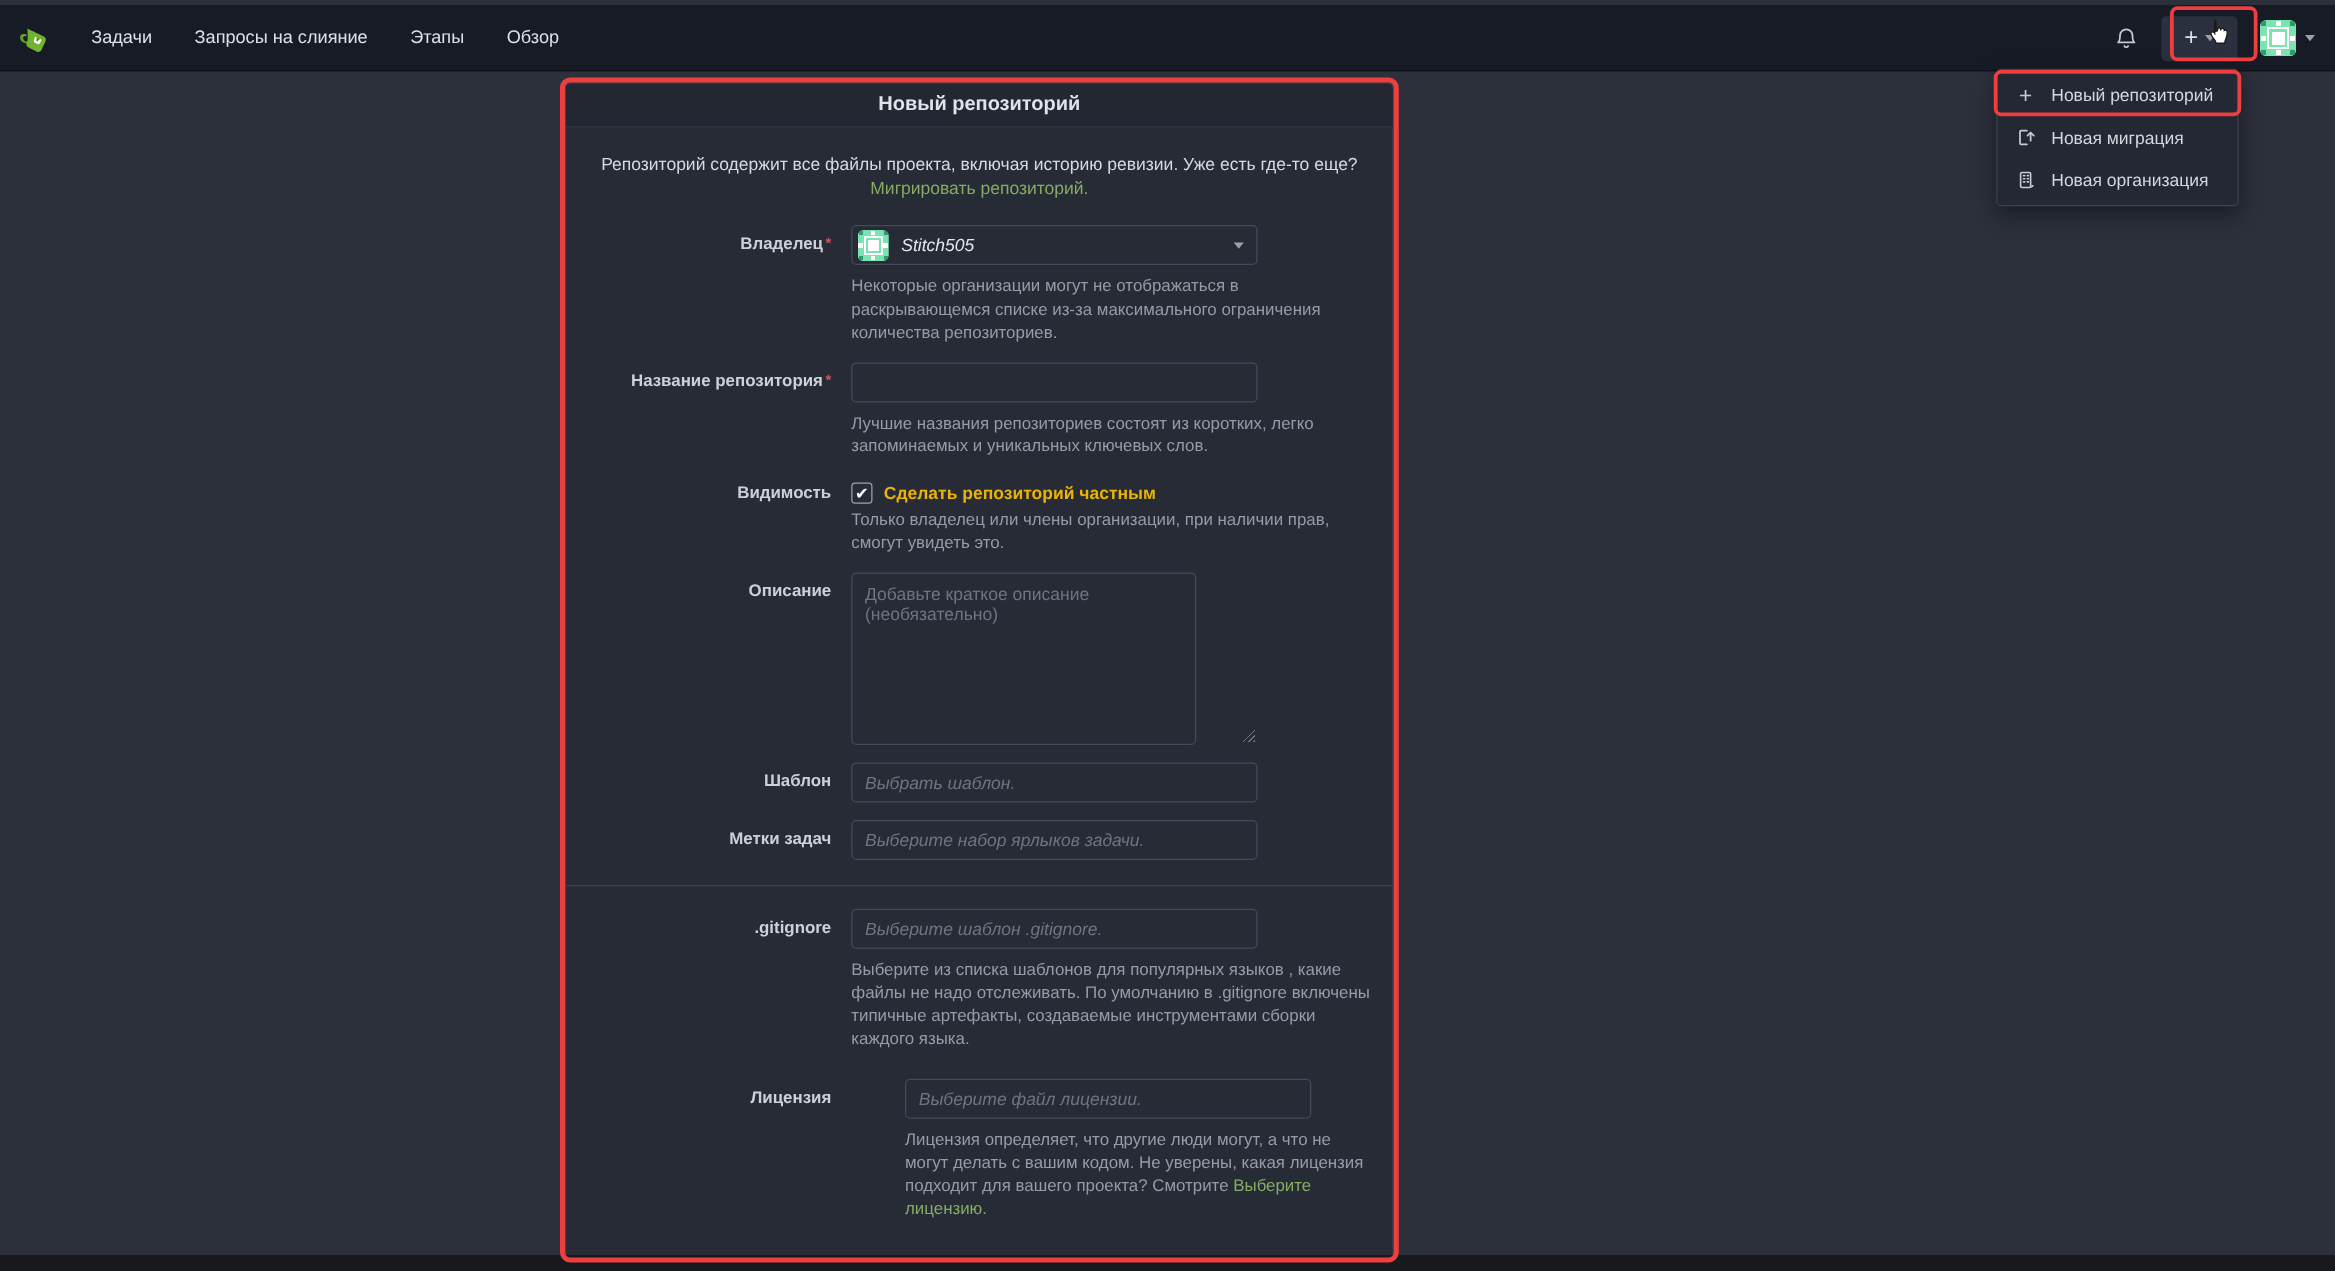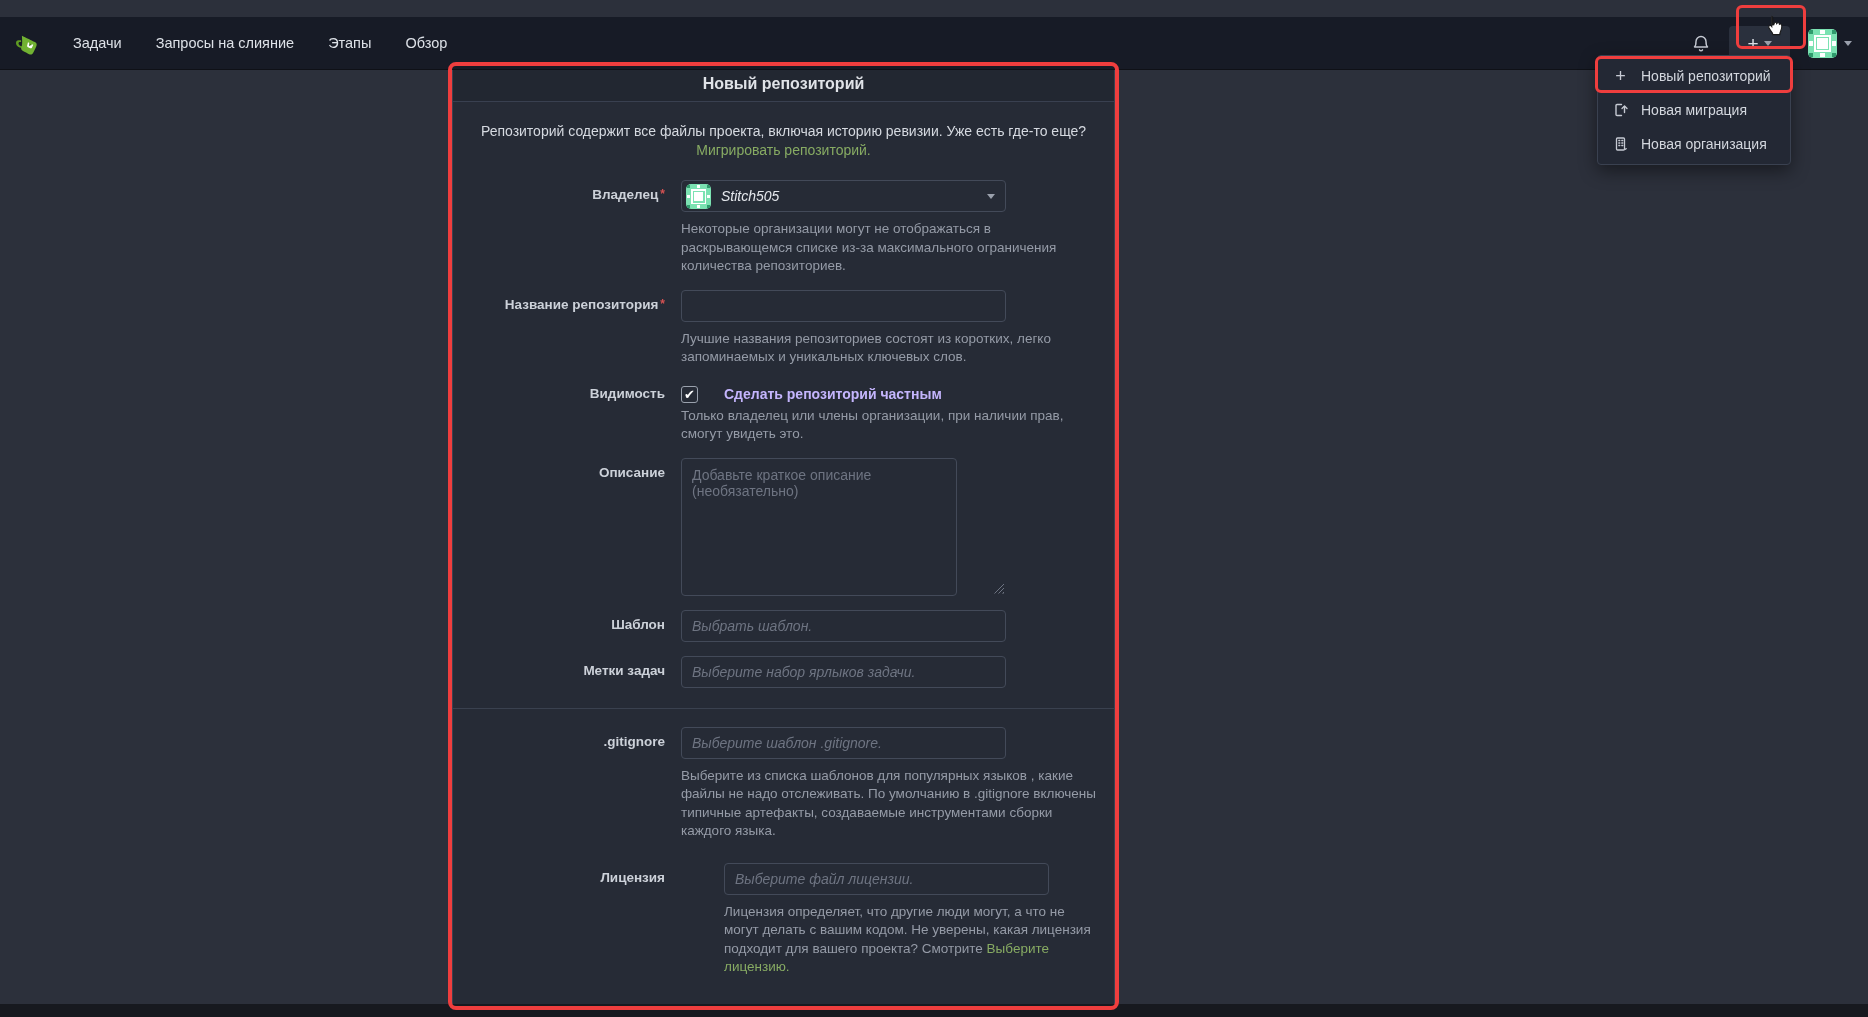--- a/index.html
+++ b/index.html
@@ -1,20 +1,20 @@
 <!DOCTYPE html>
 <html><head>
 <meta charset="utf-8">
 <style>
   * { margin:0; padding:0; box-sizing:border-box; }
   html,body { width:1868px; height:1017px; overflow:hidden; }
   body { background:#2c303b; font-family:"Liberation Sans", sans-serif; color:#d6dae1; position:relative; }
 
   
-  .navbar { position:absolute; left:0; top:17px; width:1868px; height:53px; background:#171b26;
+  .navbar { position:absolute; left:0; top:4px; width:1868px; height:53px; background:#171b26;
             border-bottom:1px solid #0f1117; display:flex; align-items:center; padding:0 16px; z-index:5; }
   .logo { width:27px; height:27px; margin-right:30px; flex:0 0 auto; }
   .nav-links { display:flex; align-items:center; gap:34px; }
   .nav-link { font-size:14.5px; color:#dde1e7; cursor:pointer; white-space:nowrap; }
   .nav-right { position:absolute; right:16px; top:0; height:53px; display:flex; align-items:center; gap:18px; }
   .bell { width:20px; height:20px; }
   .plus-btn { width:61px; height:36px; background:#2a303d; border-radius:4px; display:flex; align-items:center;
               justify-content:center; gap:5px; color:#dde1e7; }
   .plus-btn .plus-glyph { font-size:19px; line-height:1; }
   .caret { width:0; height:0; border-left:4px solid transparent; border-right:4px solid transparent;
@@ -50,21 +50,21 @@
   .sel { display:flex; align-items:center; padding:0 10px 0 4px; cursor:pointer; }
   .sel .sel-text { font-size:14px; color:#e4e7ec; margin-left:10px; }
   .sel .caret { margin-left:auto; }
   .tin { color:#d6dae1; font-size:14px; padding:0 10px; outline:none; }
   .tin::placeholder, .tarea::placeholder { color:#6e7482; opacity:1; }
   .help { margin-top:8px; font-size:13.5px; line-height:18.5px; color:#959ba7; }
 
   .cb-row { display:flex; align-items:center; padding-top:5px; }
   .cbox { width:17px; height:17px; border:1px solid #9aa1ad; border-radius:3px; background:transparent;
           display:flex; align-items:center; justify-content:center; color:#ffffff; font-size:13px; cursor:pointer; }
-  .cb-label { font-size:14px; font-weight:bold; color:#c4b5fd; margin-left:26px; cursor:default; }
+  .cb-label { font-size:14px; font-weight:bold; color:#eab308; margin-left:9px; cursor:default; }
 
   .tarea { width:276px; height:138px; background:transparent; border:1px solid #434a59; border-radius:4px;
            color:#d6dae1; font-size:14px; font-family:"Liberation Sans",sans-serif; padding:8px 10px; resize:none; outline:none; position:relative; display:block; }
   .tarea-wrap { position:relative; width:325px; }
   .resize-grip { position:absolute; right:2px; bottom:2px; width:11px; height:11px; cursor:nwse-resize;
      background:repeating-linear-gradient(135deg, transparent 0 2px, #6e7482 2px 3px); clip-path:polygon(100% 0, 100% 100%, 0 100%); }
 
   .divider { border-top:1px solid #3a414f; margin:20px -16px 18px -16px; }
 
   

